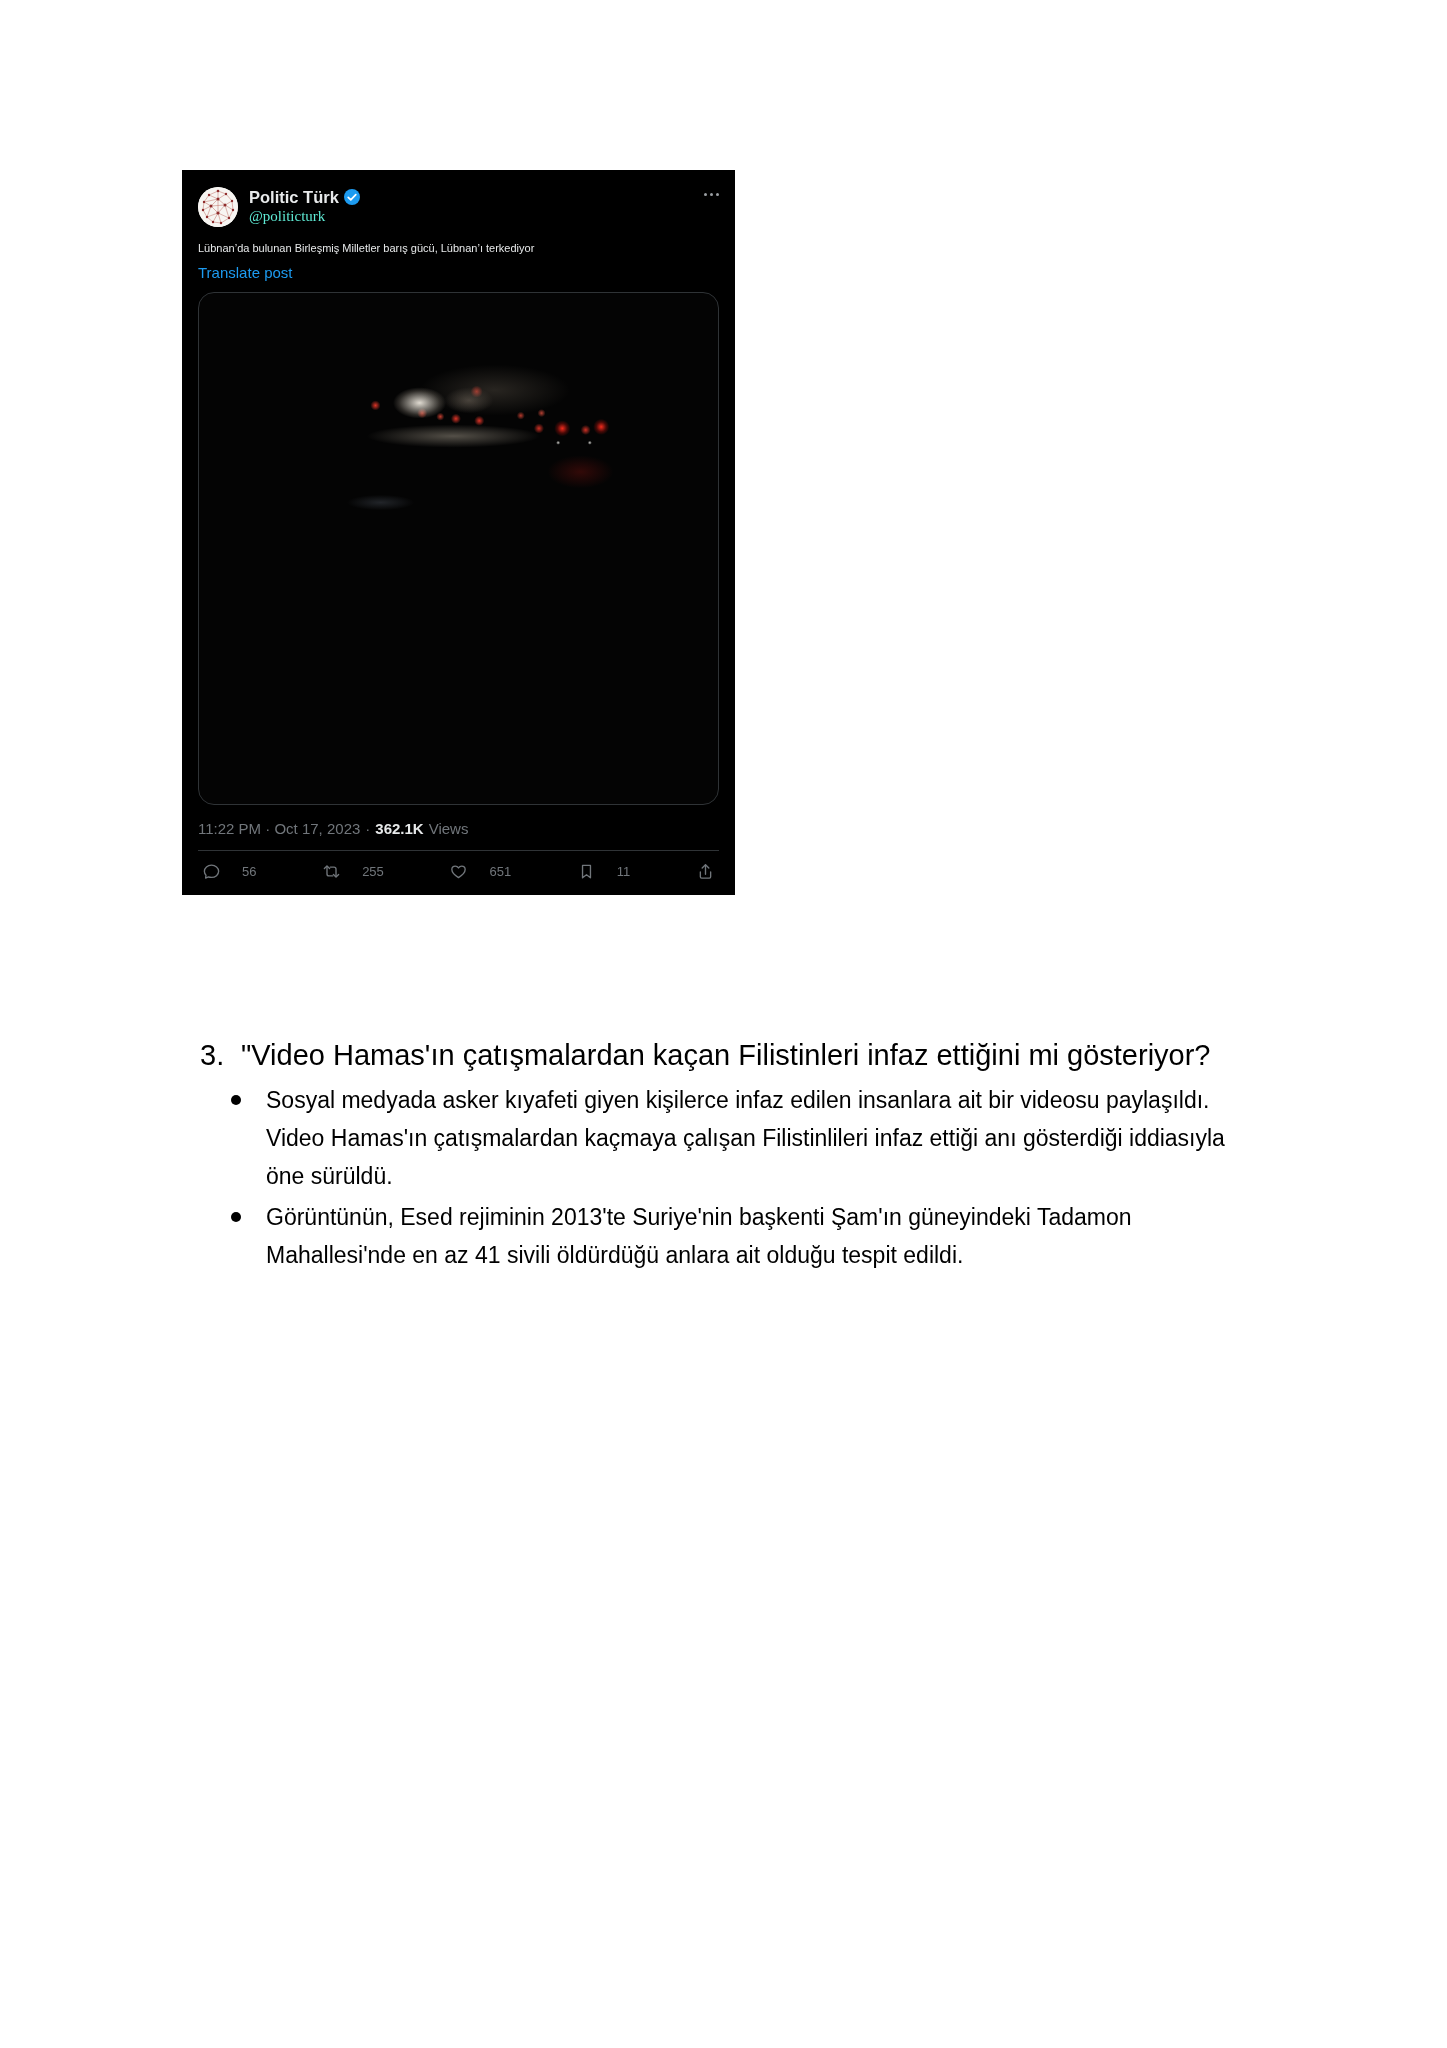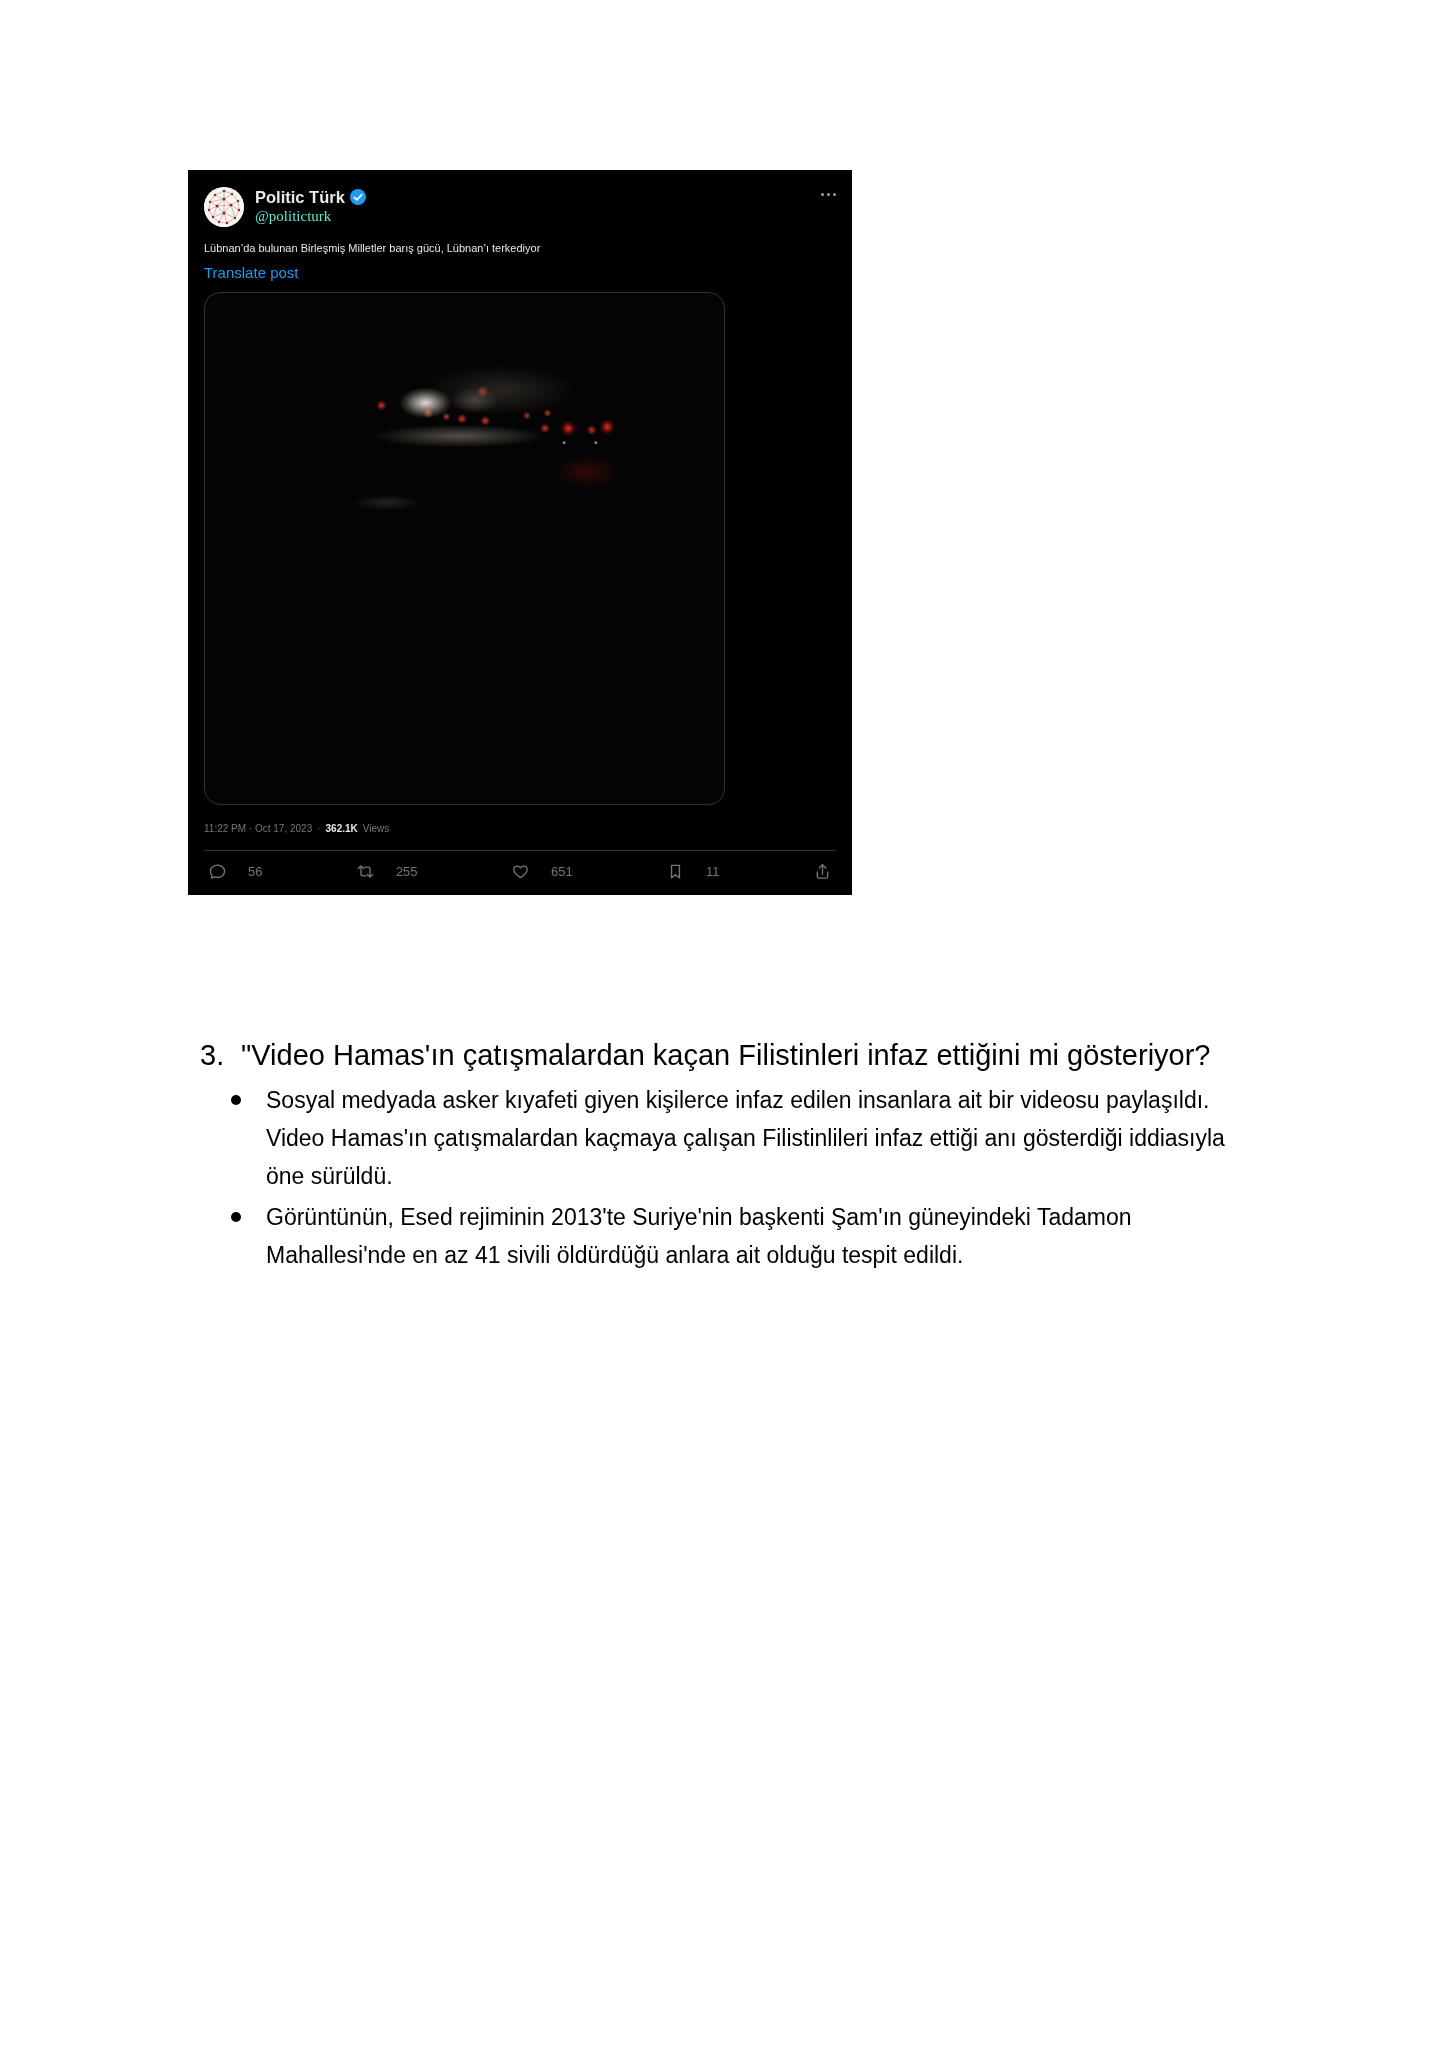--- a/index.html
+++ b/index.html
@@ -7,22 +7,22 @@
   body {
     background:#ffffff;
     font-family:"Liberation Sans", sans-serif;
     position:relative;
     overflow:hidden;
   }
 
   
   .tweet-card {
     position:absolute;
-    left:188px; top:170px;
-    width:664px;
+    left:182px; top:170px;
+    width:553px;
     background:#000000;
     color:#e7e9ea;
     padding:17px 16px 12px 16px;
   }
   .tweet-header { display:flex; align-items:flex-start; }
   .avatar {
     width:40px; height:40px; border-radius:50%;
     overflow:hidden; flex:none; background:#f7f5f2;
     cursor:pointer;
   }
@@ -82,21 +82,21 @@
       
       radial-gradient(circle 2px at 69.2% 29.3%, rgba(230,230,225,0.9), transparent),
       radial-gradient(circle 2px at 75.3% 29.3%, rgba(230,230,225,0.9), transparent),
       
       radial-gradient(ellipse 44px 22px at 73.5% 35%, rgba(120,18,14,0.4), transparent 75%);
     cursor:pointer;
   }
 
   .tweet-meta {
     margin-top:14px;
-    font-size:10px; line-height:19px; color:#71767b;
+    font-size:15px; line-height:19px; color:#71767b;
     display:flex; align-items:baseline; gap:5px;
   }
   .views-count { color:#e7e9ea; font-weight:bold; }
 
   .tweet-divider { margin-top:12px; border:none; border-top:1px solid #2f3336; height:0; }
 
   .tweet-actions {
     margin-top:2px; padding:9px 4px 2px 4px;
     display:flex; align-items:center; justify-content:space-between;
     color:#71767b;

